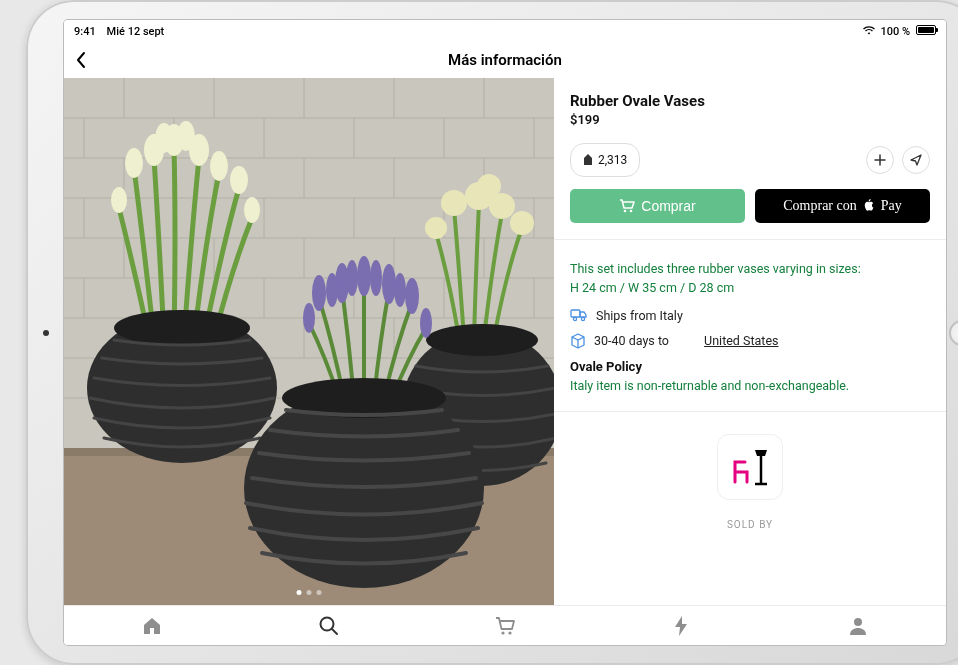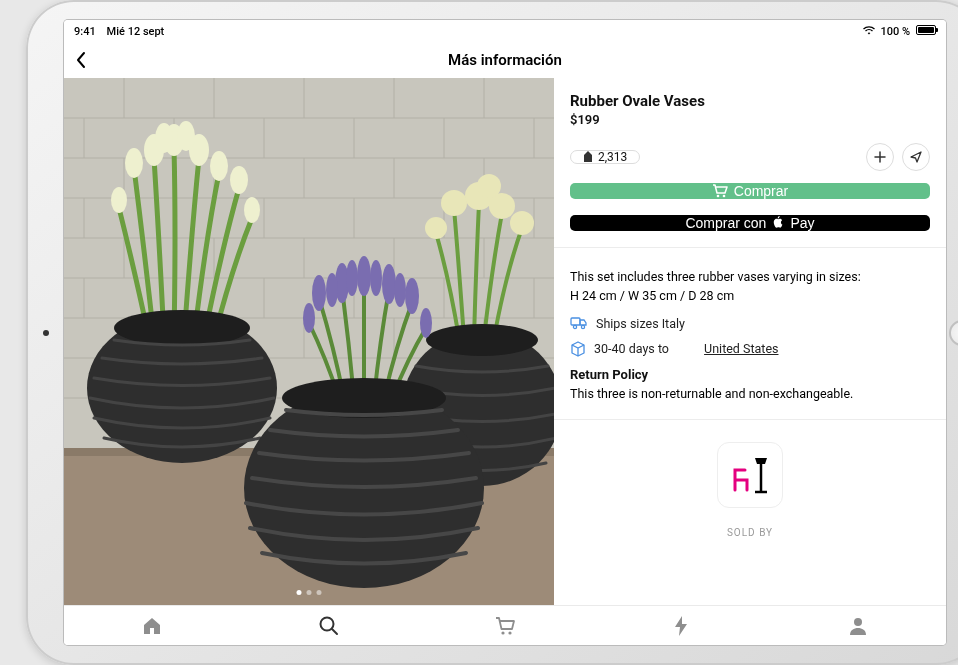--- a/index.html
+++ b/index.html
@@ -154,69 +154,68 @@
   .pill-row {
     display: flex;
     align-items: center;
     gap: 8px;
     margin-top: 6px;
   }
   .pill {
     display: inline-flex;
     align-items: center;
     gap: 5px;
-    height: 14px;
+    height: 34px;
     padding: 0 12px;
     border: 1px solid #ddd;
     border-radius: 14px;
     font-size: 12px;
     background: #fff;
   }
   .pill-spacer { flex: 1; }
   .circle-btn {
     width: 28px; height: 28px;
     border: 1px solid #ddd;
     border-radius: 50%;
     display: inline-flex;
     align-items: center;
     justify-content: center;
     background: #fff;
   }
   
   .buy-row {
     display: flex;
-    gap: 16px;
+    gap: 10px;
     margin-top: 2px;
-    flex-direction: column;
   }
   .buy-btn {
     flex: 1;
     height: 34px;
     border: none;
     border-radius: 5px;
     display: inline-flex;
     align-items: center;
     justify-content: center;
     gap: 6px;
     font-size: 14px;
     font-weight: 500;
     cursor: pointer;
   }
   .buy-green { background: #62c08a; color: #fff; }
-  .buy-black { background: #000; color: #fff; }
+  .buy-black { background: #000; color: #fff; font-family: Liberation Serif, serif; }
   .apple-logo { display:inline-flex; align-items:center; }
   
   .divider {
     height: 1px;
     background: #ececec;
     margin: 6px -16px;
   }
   
   .section-title { font-weight: 700; font-size: 13px; }
-  .section-body { font-size: 12.5px; line-height: 1.5; color: #000000; }
+  .section-body { font-size: 12.5px; line-height: 1.5; color: #15803d; }
   .dim-line { display: block; }
   
   .info-line {
     display: flex;
     align-items: center;
     gap: 8px;
     font-size: 12.5px;
     color: #222;
   }
   .info-icon { display: inline-flex; }
@@ -527,38 +526,38 @@
 
         <div class="info-line">
           <span class="info-icon">
             <svg width="18" height="14" viewBox="0 0 18 14">
               <rect x="1" y="2" width="9" height="7" rx="1" fill="none" stroke="#4a90e2" stroke-width="1.3"></rect>
               <path d="M10 4 H14 L16 7 V9 H10 Z" fill="none" stroke="#4a90e2" stroke-width="1.3"></path>
               <circle cx="5" cy="11" r="1.6" fill="#fff" stroke="#4a90e2" stroke-width="1.3"></circle>
               <circle cx="13" cy="11" r="1.6" fill="#fff" stroke="#4a90e2" stroke-width="1.3"></circle>
             </svg>
           </span>
-          <span>Ships sizes Italy</span>
+          <span>Ships from Italy</span>
         </div>
 
         <div class="info-line">
           <span class="info-icon">
             <svg width="16" height="16" viewBox="0 0 16 16">
               <path d="M8 1 L14 4 V12 L8 15 L2 12 V4 Z" fill="none" stroke="#4a90e2" stroke-width="1.3" stroke-linejoin="round"></path>
               <path d="M2 4 L8 7 L14 4 M8 7 V15" fill="none" stroke="#4a90e2" stroke-width="1.3"></path>
             </svg>
           </span>
           <span>
             <span>30-40 days to </span><span class="link-text">United States</span>
           </span>
         </div>
 
         <div>
-          <div class="section-title">Return Policy</div>
-          <div class="section-body" style="margin-top:3px;">This three is non-returnable and non-exchangeable.</div>
+          <div class="section-title">Ovale Policy</div>
+          <div class="section-body" style="margin-top:3px;">Italy item is non-returnable and non-exchangeable.</div>
         </div>
 
         <div class="divider"></div>
 
         <div class="seller-card">
           <div class="seller-logo">
             <svg width="50" height="50" viewBox="0 0 50 50">
 
               <path d="M10 20 L10 40 M10 30 L22 30 L22 40 M10 30 L10 20 L20 20" stroke="#e4007f" stroke-width="3" fill="none" stroke-linecap="round"></path>
 

